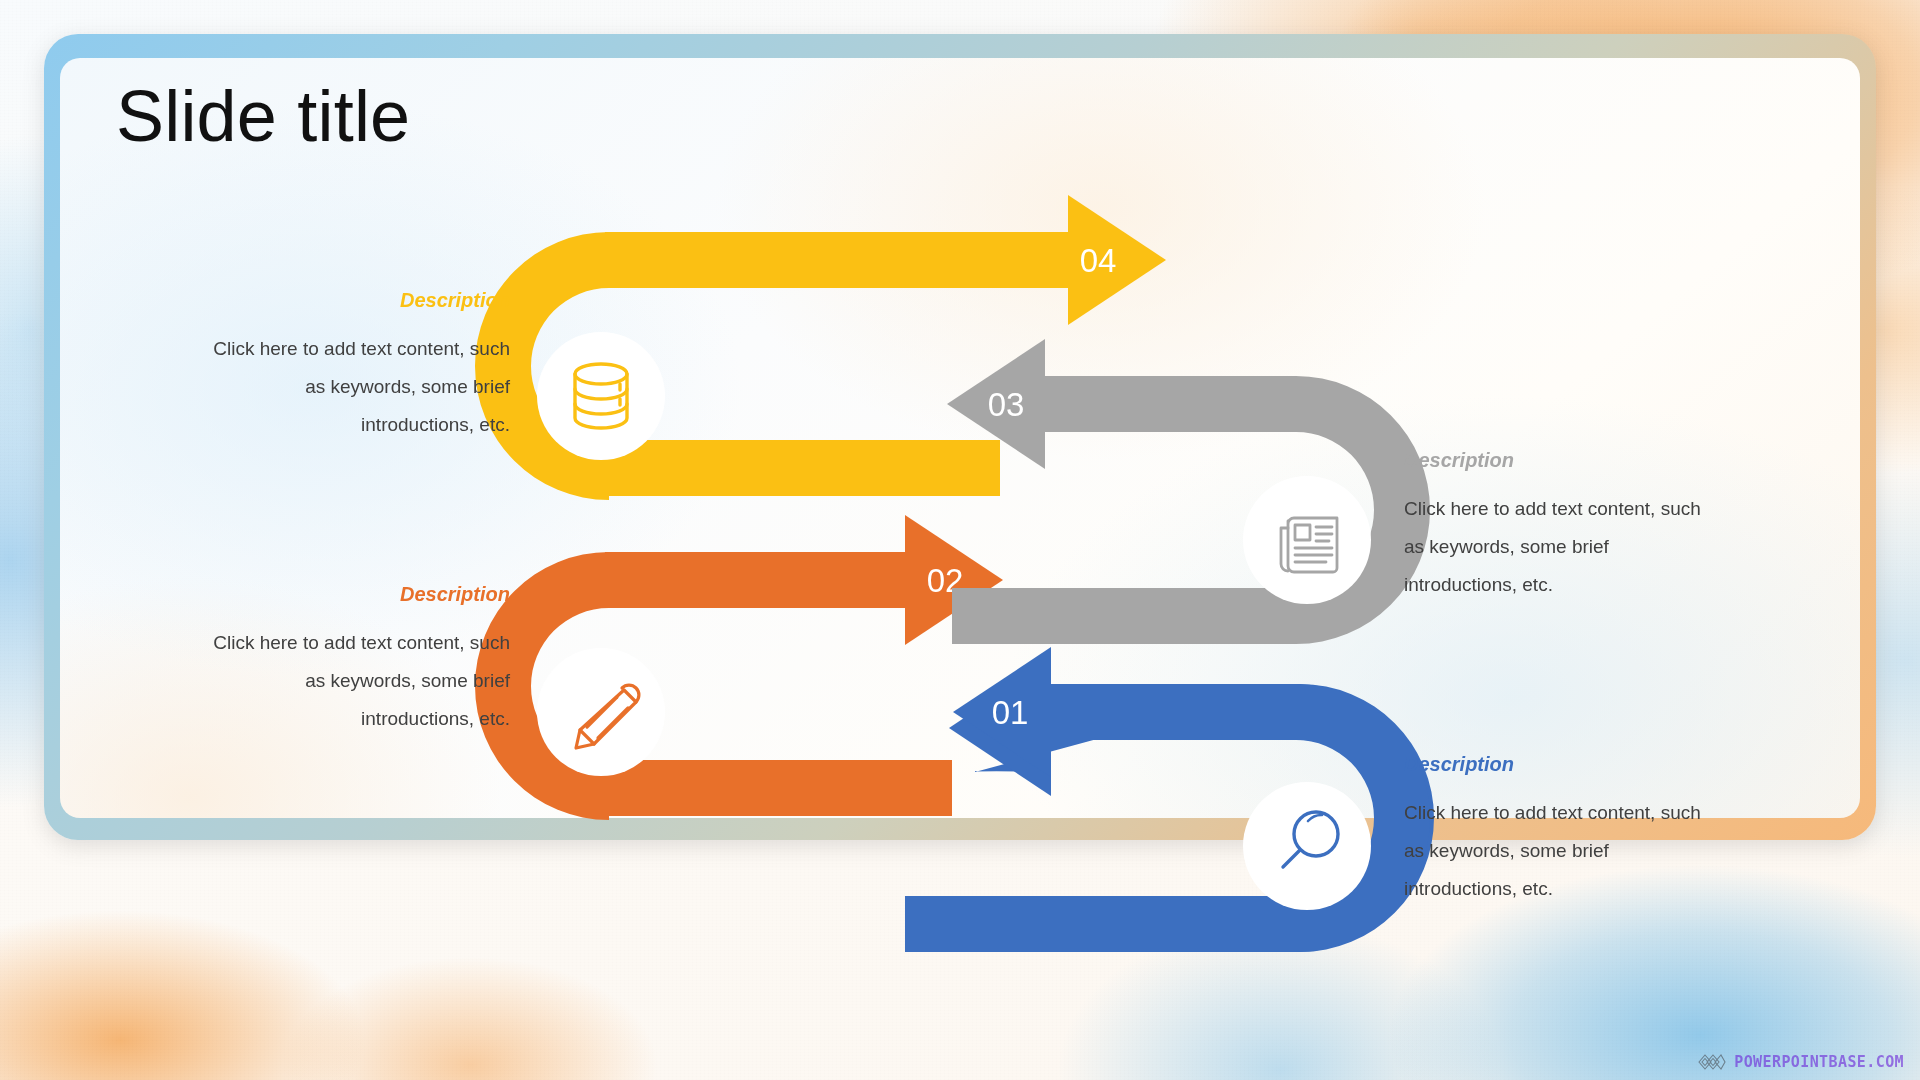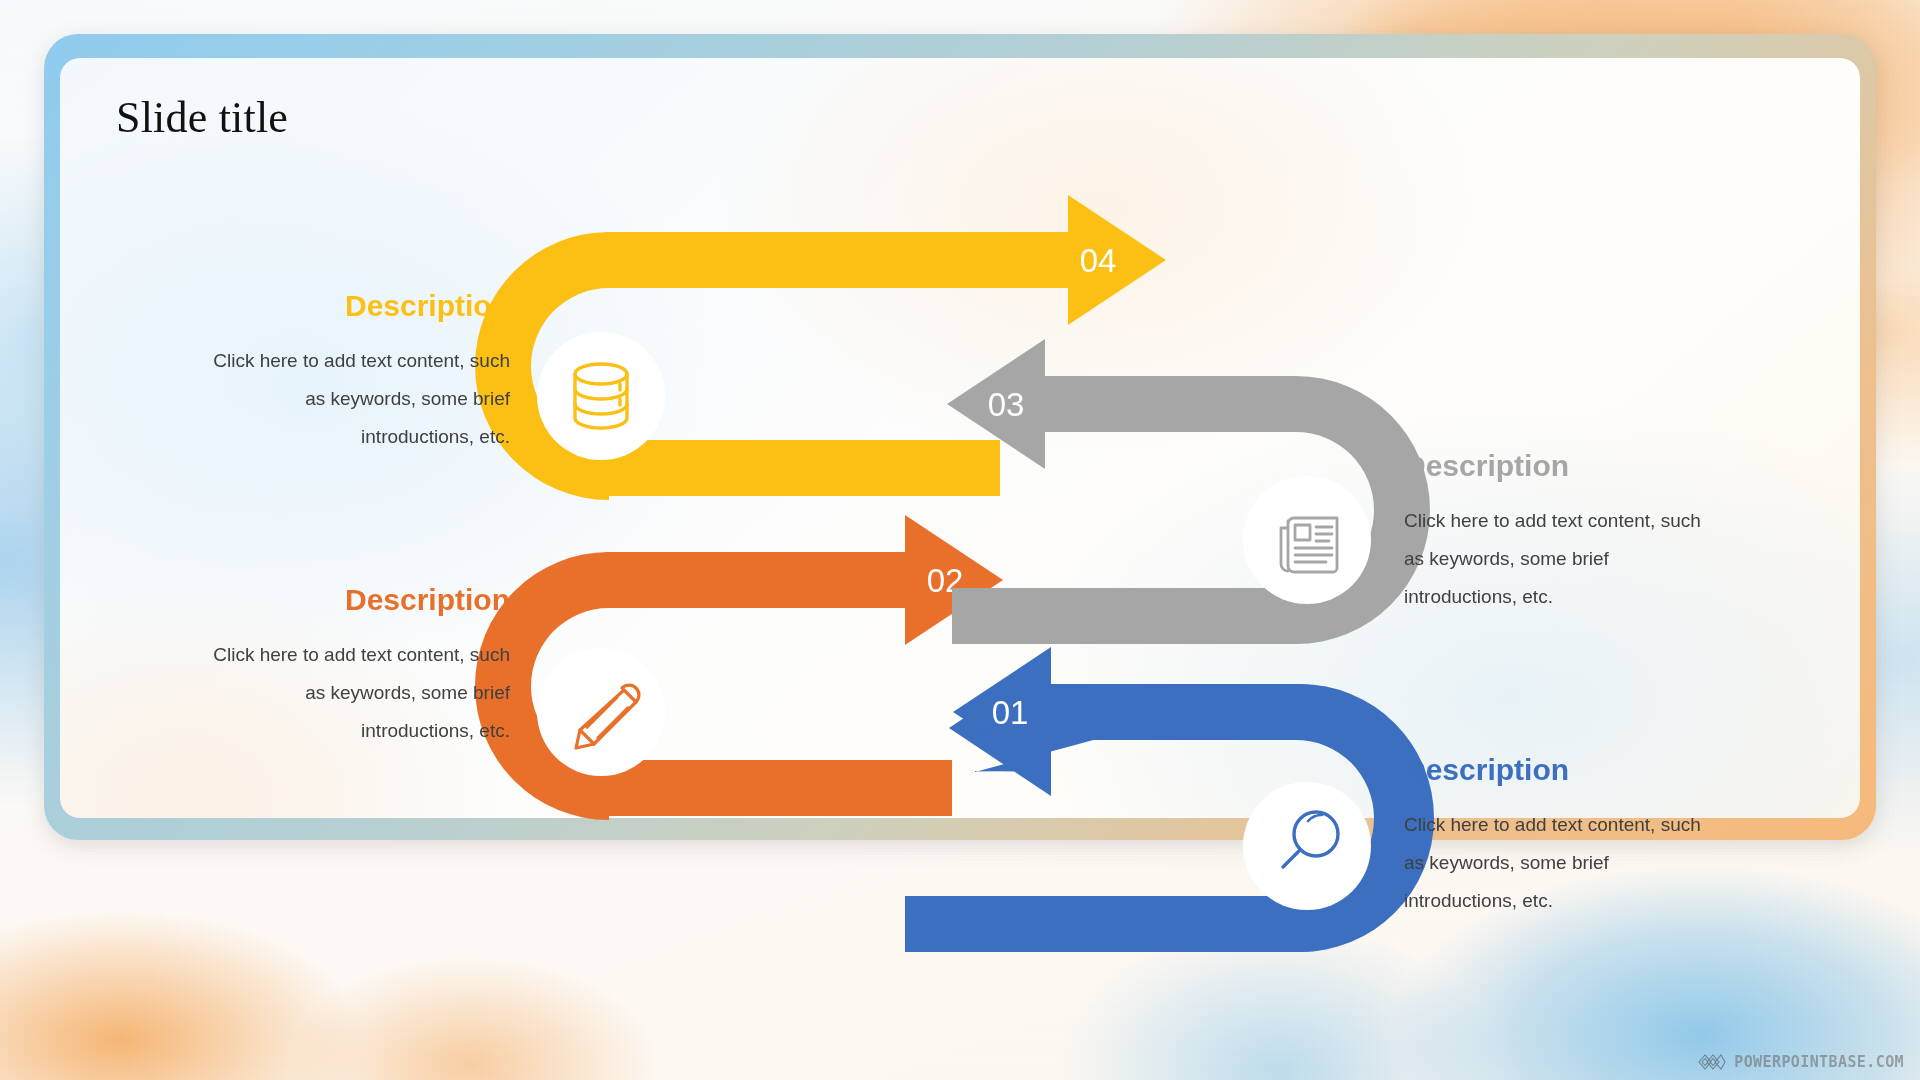--- a/index.html
+++ b/index.html
@@ -86,28 +86,27 @@
       radial-gradient(ellipse 520px 340px at 1040px 150px, rgba(253,240,223,0.75) 0%, rgba(253,240,223,0) 74%),
       radial-gradient(ellipse 420px 300px at 130px 740px, rgba(252,233,210,0.6) 0%, rgba(252,233,210,0) 74%),
       linear-gradient(140deg, #f2f8fc 0%, #fbfcfd 38%, #fffdf9 70%, #fdf6ed 100%);
   }
 
   
   #page-title {
     position: absolute;
     left: 116px;
     top: 80px;
-    font-size: 44px;
+    font-size: 72px;
     line-height: 1.0;
     font-weight: 300;
     letter-spacing: 0.2px;
     color: #111111;
-    font-family: Liberation Serif, serif;
+    font-family: Liberation Sans, sans-serif;
     white-space: nowrap;
-    margin-top: 16px;
   }
 
   
   #diagram {
     position: absolute;
     left: 0;
     top: 0;
     width: 1920px;
     height: 1080px;
     pointer-events: none;
@@ -123,25 +122,26 @@
 
   
   .text-block {
     position: absolute;
     width: 300px;
   }
   .text-block.right-align { text-align: right; }
   .text-block.left-align  { text-align: left;  }
 
   .block-heading {
-    font-size: 30px;
+    font-size: 20px;
     font-weight: 700;
     line-height: 1.2;
     margin-bottom: 18px;
     font-family: "Liberation Sans", sans-serif;
+    font-style: italic;
   }
   .block-body {
     font-size: 19px;
     line-height: 2.0;
     color: #404040;
     font-family: "Liberation Sans", sans-serif;
   }
 
   #text-block-04 { left: 210px; top: 288px; }
   #text-block-02 { left: 210px; top: 582px; }
@@ -156,21 +156,21 @@
     display: flex;
     align-items: center;
     gap: 7px;
     opacity: 0.62;
   }
   #watermark-text {
     font-family: "DejaVu Sans Mono", monospace;
     font-size: 15px;
     font-weight: 700;
     letter-spacing: 0.4px;
-    color: #737373;
+    color: #6d28d9;
   }
 </style>
 </head>
 <body>
 
 <div id="slide-root">
 
   <div id="bg-wash" class="wc-layer"></div>
   <div id="bg-grain" class="wc-layer"></div>
 

